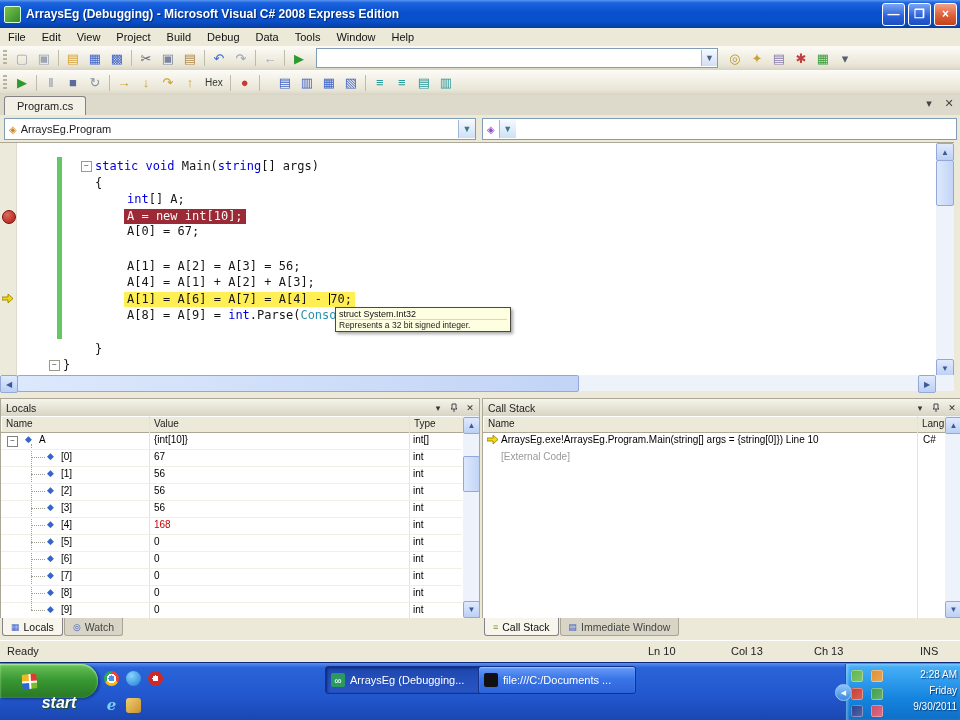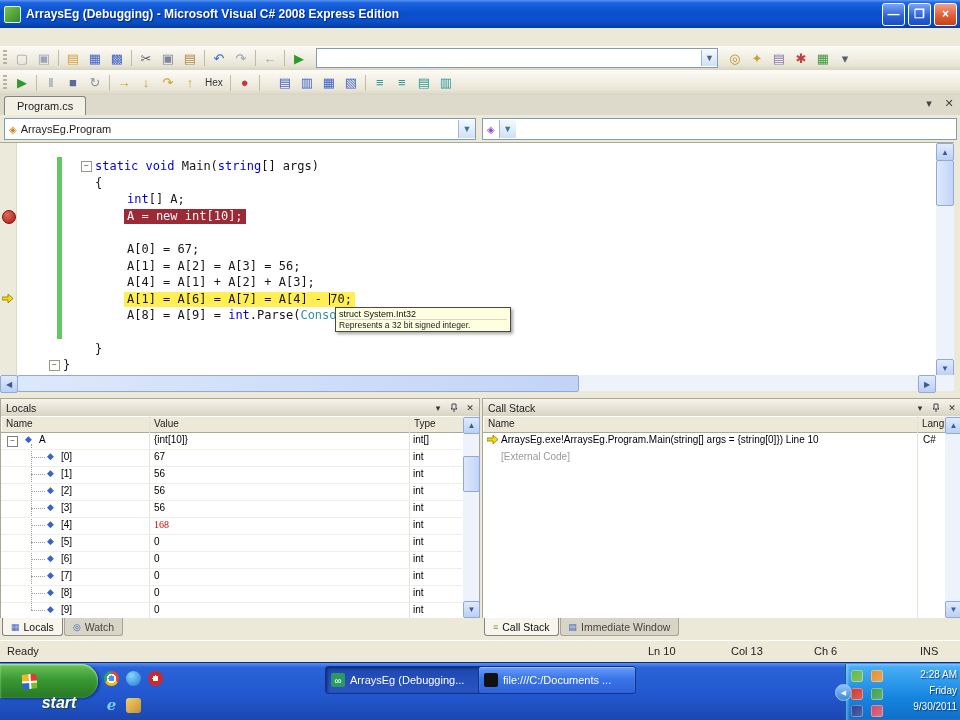--- a/index.html
+++ b/index.html
@@ -107,21 +107,21 @@
   .panel-title .spacer{flex:1;}
   .pt-btn{width:14px;height:13px;margin-right:2px;display:flex;align-items:center;justify-content:center;
     font-size:9px;color:#333;}
   .grid-header{position:absolute;left:0;top:17px;right:0;height:16px;background:#ece9d8;
     border-bottom:1px solid #aca899;font-size:10px;color:#222;}
   .grid-header .hcell{position:absolute;top:0;height:15px;line-height:15px;padding-left:5px;
     border-right:1px solid #cfccbc;box-shadow:inset 1px 1px 0 #fff;}
   .grid-rows{position:absolute;left:0;top:33px;right:17px;bottom:0;overflow:hidden;font-size:10px;}
   .grid-row{position:absolute;left:0;right:0;height:17px;border-bottom:1px solid #f1efe4;}
   .grid-row .cell{position:absolute;top:0;height:16px;line-height:16px;white-space:nowrap;}
-  .cell.red{color:#cc0000;font-family:Liberation Serif, serif;}
+  .cell.red{color:#cc0000;}
   .colline{position:absolute;top:17px;bottom:0;width:1px;background:#e6e4d6;}
   .expander{position:absolute;left:6px;top:4px;width:9px;height:9px;border:1px solid #808080;background:#fff;
     font-size:8px;line-height:7px;text-align:center;color:#333;}
   .field-icon{position:absolute;top:2px;font-size:9px;color:#3565c8;}
   .tree-dash{position:absolute;left:30px;top:8px;width:14px;border-top:1px dotted #a0a090;}
   .tree-vline{position:absolute;left:30px;border-left:1px dotted #a0a090;}
   .panel-vscroll{position:absolute;right:0;top:17px;bottom:0;width:16px;}
   .panel-vscroll .up{position:absolute;left:0;top:1px;width:15px;height:15px;}
   .panel-vscroll .dn{position:absolute;left:0;bottom:1px;width:15px;height:15px;}
   .panel-vscroll .th{position:absolute;left:0;top:40px;width:15px;height:34px;}
@@ -187,20 +187,32 @@
 
   <div id="titlebar" class="abs">
     <span id="app-icon"></span>
     <span id="title-text">ArraysEg (Debugging) - Microsoft Visual C# 2008 Express Edition</span>
     <span class="spacer"></span>
     <span class="win-btn">—</span>
     <span class="win-btn">❐</span>
     <span class="win-btn close">×</span>
   </div>
 
+  <div id="menubar" class="abs">
+      <span class="menu-item">File</span>
+      <span class="menu-item">Edit</span>
+      <span class="menu-item">View</span>
+      <span class="menu-item">Project</span>
+      <span class="menu-item">Build</span>
+      <span class="menu-item">Debug</span>
+      <span class="menu-item">Data</span>
+      <span class="menu-item">Tools</span>
+      <span class="menu-item">Window</span>
+      <span class="menu-item">Help</span>
+    </div>
 
   <div id="toolbar1" class="toolbar abs">
       <span class="grip"></span>
       <span class="tbtn" style="color: rgb(154, 164, 180);">▢</span>
       <span class="tbtn" style="color: rgb(154, 164, 180);">▣</span>
       <span class="tsep"></span>
       <span class="tbtn" style="color: rgb(217, 162, 58);">▤</span>
       <span class="tbtn" style="color: rgb(63, 99, 201);">▦</span>
       <span class="tbtn" style="color: rgb(63, 99, 201);">▩</span>
       <span class="tsep"></span>
@@ -274,21 +286,21 @@
   </div>
 
   <div id="editor" class="abs">
     <div id="code-area">
       <div id="changebar"></div>
     <div class="code-line" style="top: 16px; left: 95px;"><span class="c-k">static </span><span class="c-k">void </span><span class="c-n">Main(</span><span class="c-k">string</span><span class="c-n">[] args)</span></div>
         <div class="code-line" style="top: 32.6px; left: 95px;"><span class="c-n">{</span></div>
         <div class="code-line" style="top: 49.2px; left: 127px;"><span class="c-k">int</span><span class="c-n">[] A;</span></div>
         <div class="code-line hl-red" style="top: 65.8px; left: 127px;"><span class="c-w">A = new int[10];</span></div>
         <div class="code-line" style="top: 82.4px; left: 127px;"></div>
-        <div class="code-line" style="top: 99px; left: 127px;"><span class="c-n">A[0] = 67;</span></div>
+        <div class="code-line" style="top: 81px; left: 127px;"><span class="c-n">A[0] = 67;</span></div>
         <div class="code-line" style="top: 115.6px; left: 127px;"><span class="c-n">A[1] = A[2] = A[3] = 56;</span></div>
         <div class="code-line" style="top: 132.2px; left: 127px;"><span class="c-n">A[4] = A[1] + A[2] + A[3];</span></div>
         <div class="code-line hl-yellow" style="top: 148.8px; left: 127px;"><span class="c-n">A[1] = A[6] = A[7] = A[4] - </span><span class="caret"></span><span class="c-n">70;</span></div>
         <div class="code-line" style="top: 165.4px; left: 127px;"><span class="c-n">A[8] = A[9] = </span><span class="c-k">int</span><span class="c-n">.Parse(</span><span class="c-t">Conso</span></div>
         <div class="code-line" style="top: 182px; left: 127px;"></div>
         <div class="code-line" style="top: 198.6px; left: 95px;"><span class="c-n">}</span></div>
         <div class="code-line" style="top: 215.2px; left: 63px;"><span class="c-n">}</span></div>
         <div class="outline-box" style="left: 81px; top: 18px;">−</div>
         <div class="outline-box" style="left: 49px; top: 217.2px;">−</div>
       </div>
@@ -474,21 +486,21 @@
       <div class="ptab">
         <span class="ticon" style="color: rgb(63, 99, 201);">▤</span>
         <span>Immediate Window</span>
       </div>
     </div>
 
   <div id="statusbar" class="abs">
     <span id="status-msg">Ready</span>
     <span id="st-ln" class="status-field">Ln 10</span>
     <span id="st-col" class="status-field">Col 13</span>
-    <span id="st-ch" class="status-field">Ch 6</span>
+    <span id="st-ch" class="status-field">Ch 13</span>
     <span id="st-ins" class="status-field">INS</span>
   </div>
 
   <div id="taskbar" class="abs">
     <div id="start-btn">
       <span id="start-flag"></span>
       <span id="start-label">start</span>
     </div>
     <div id="quick-launch"></div>
     <div id="task-buttons"></div>

